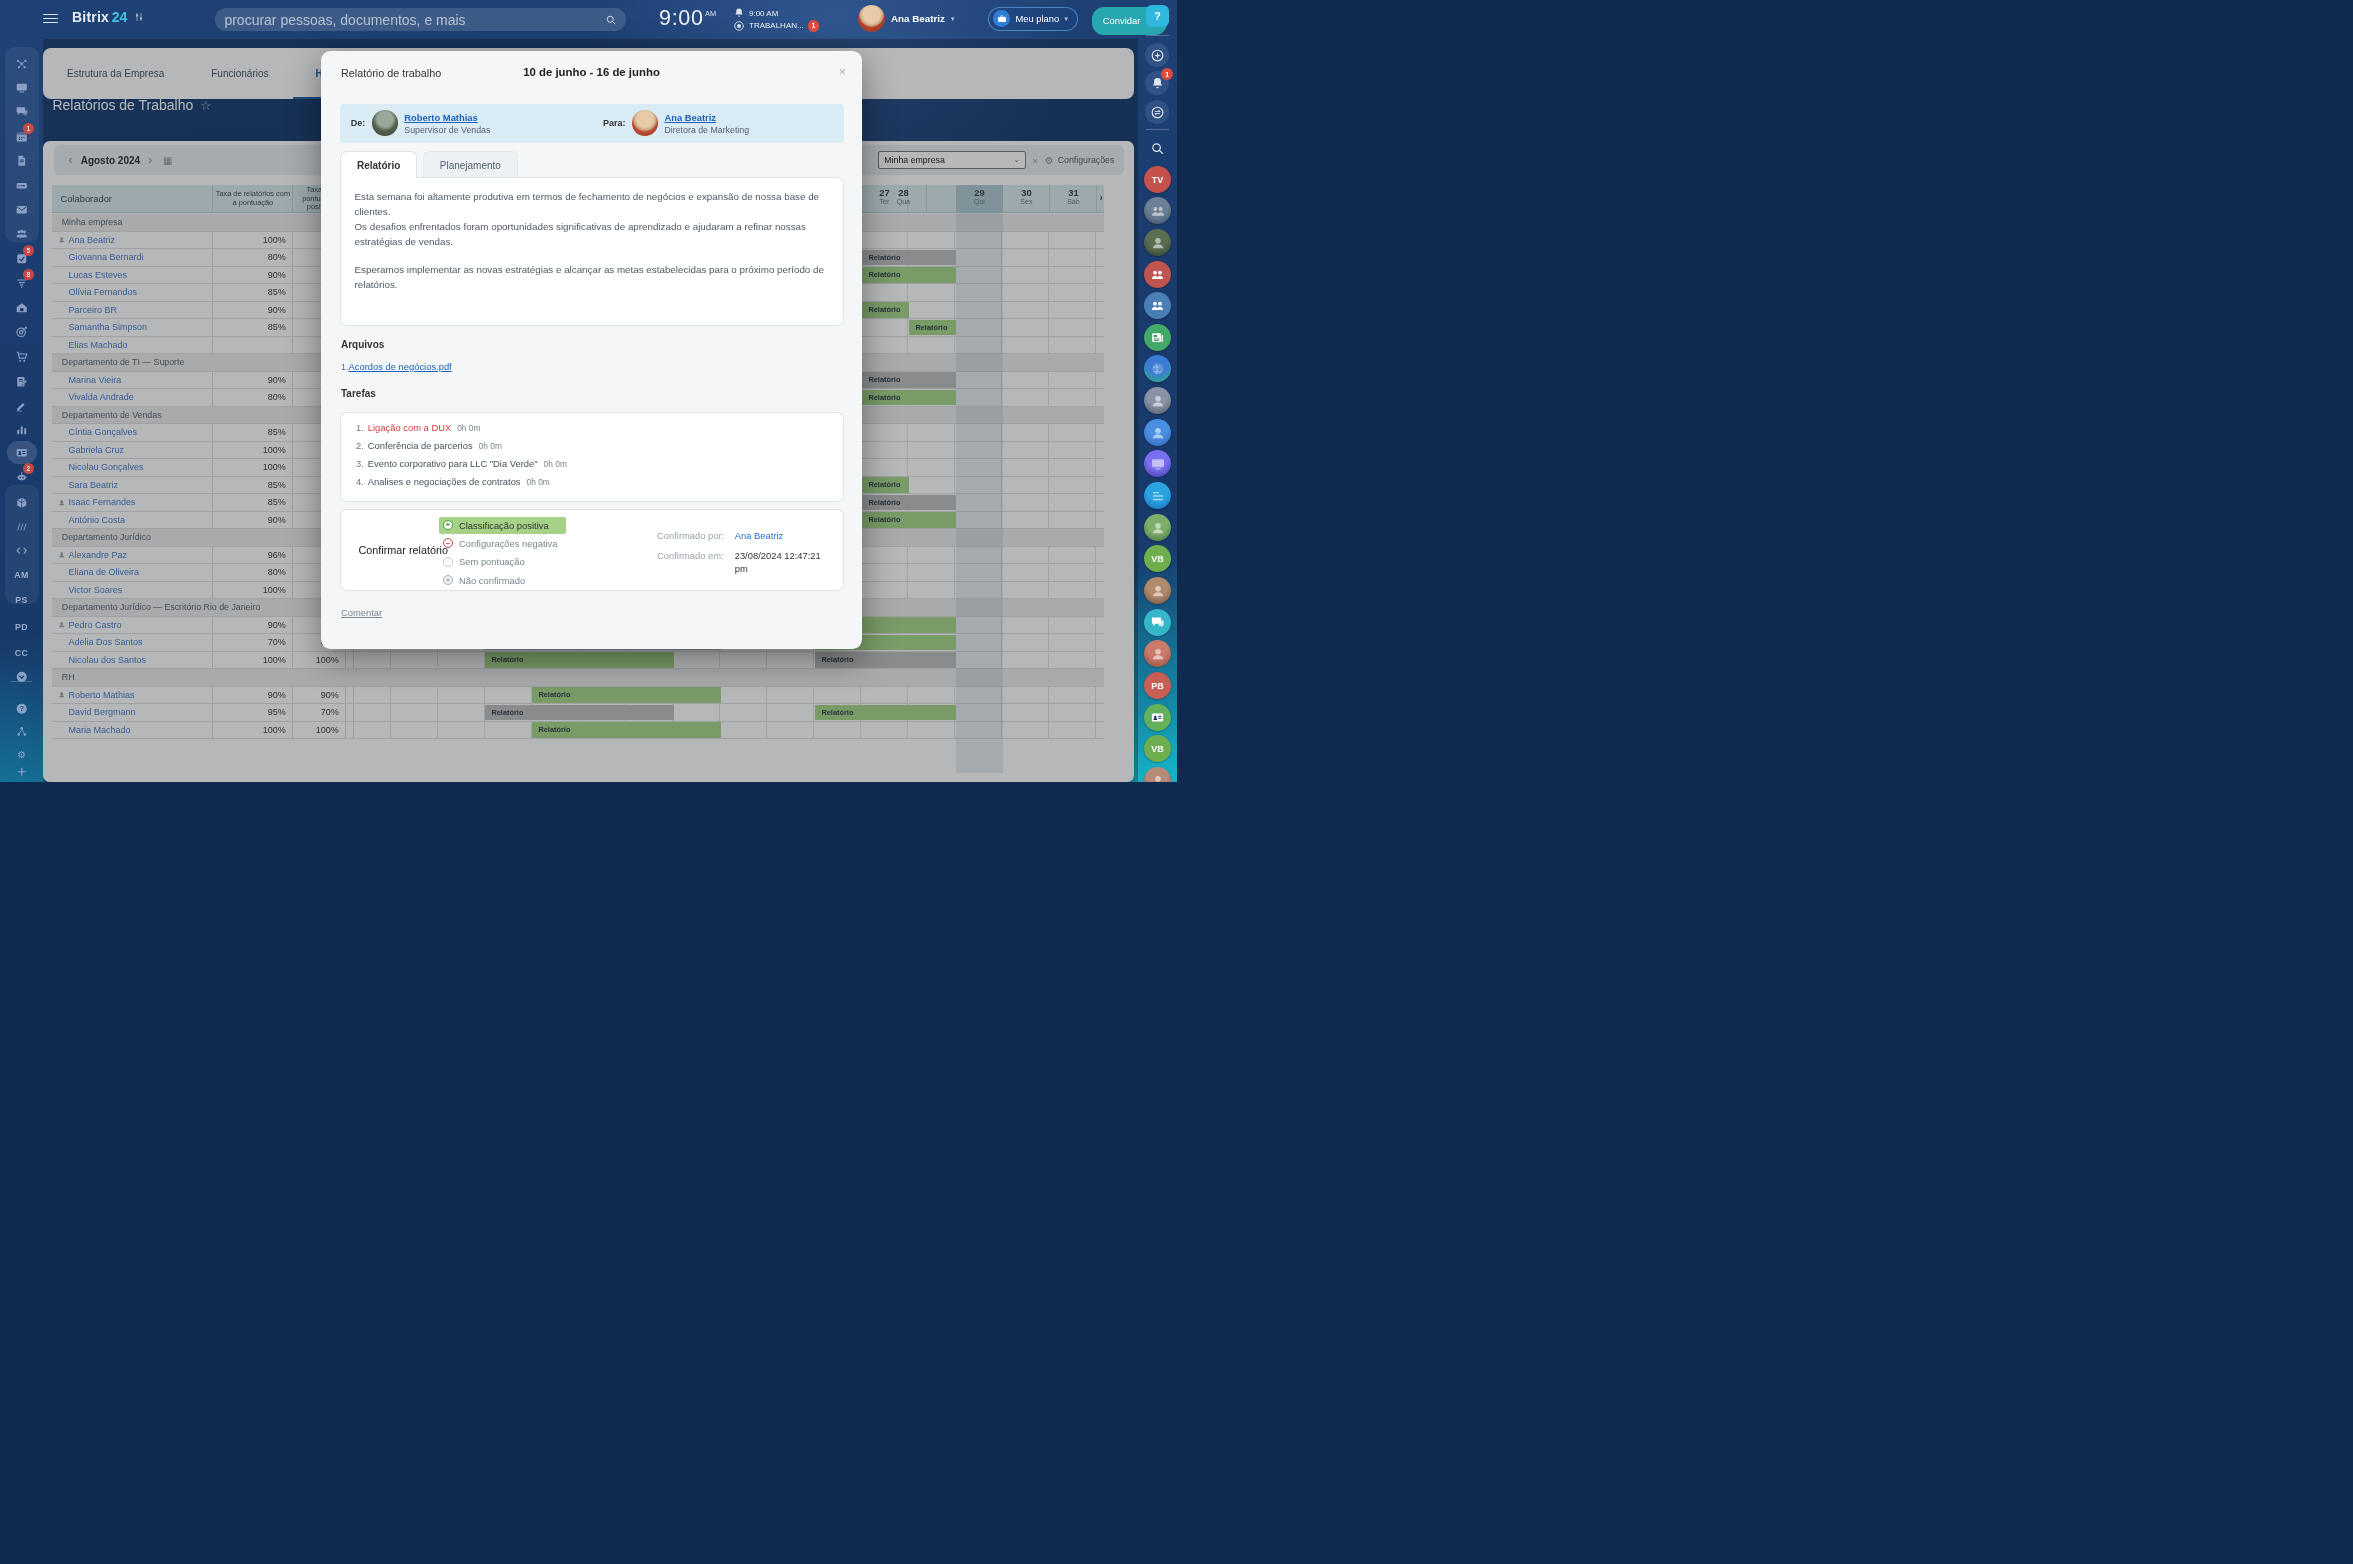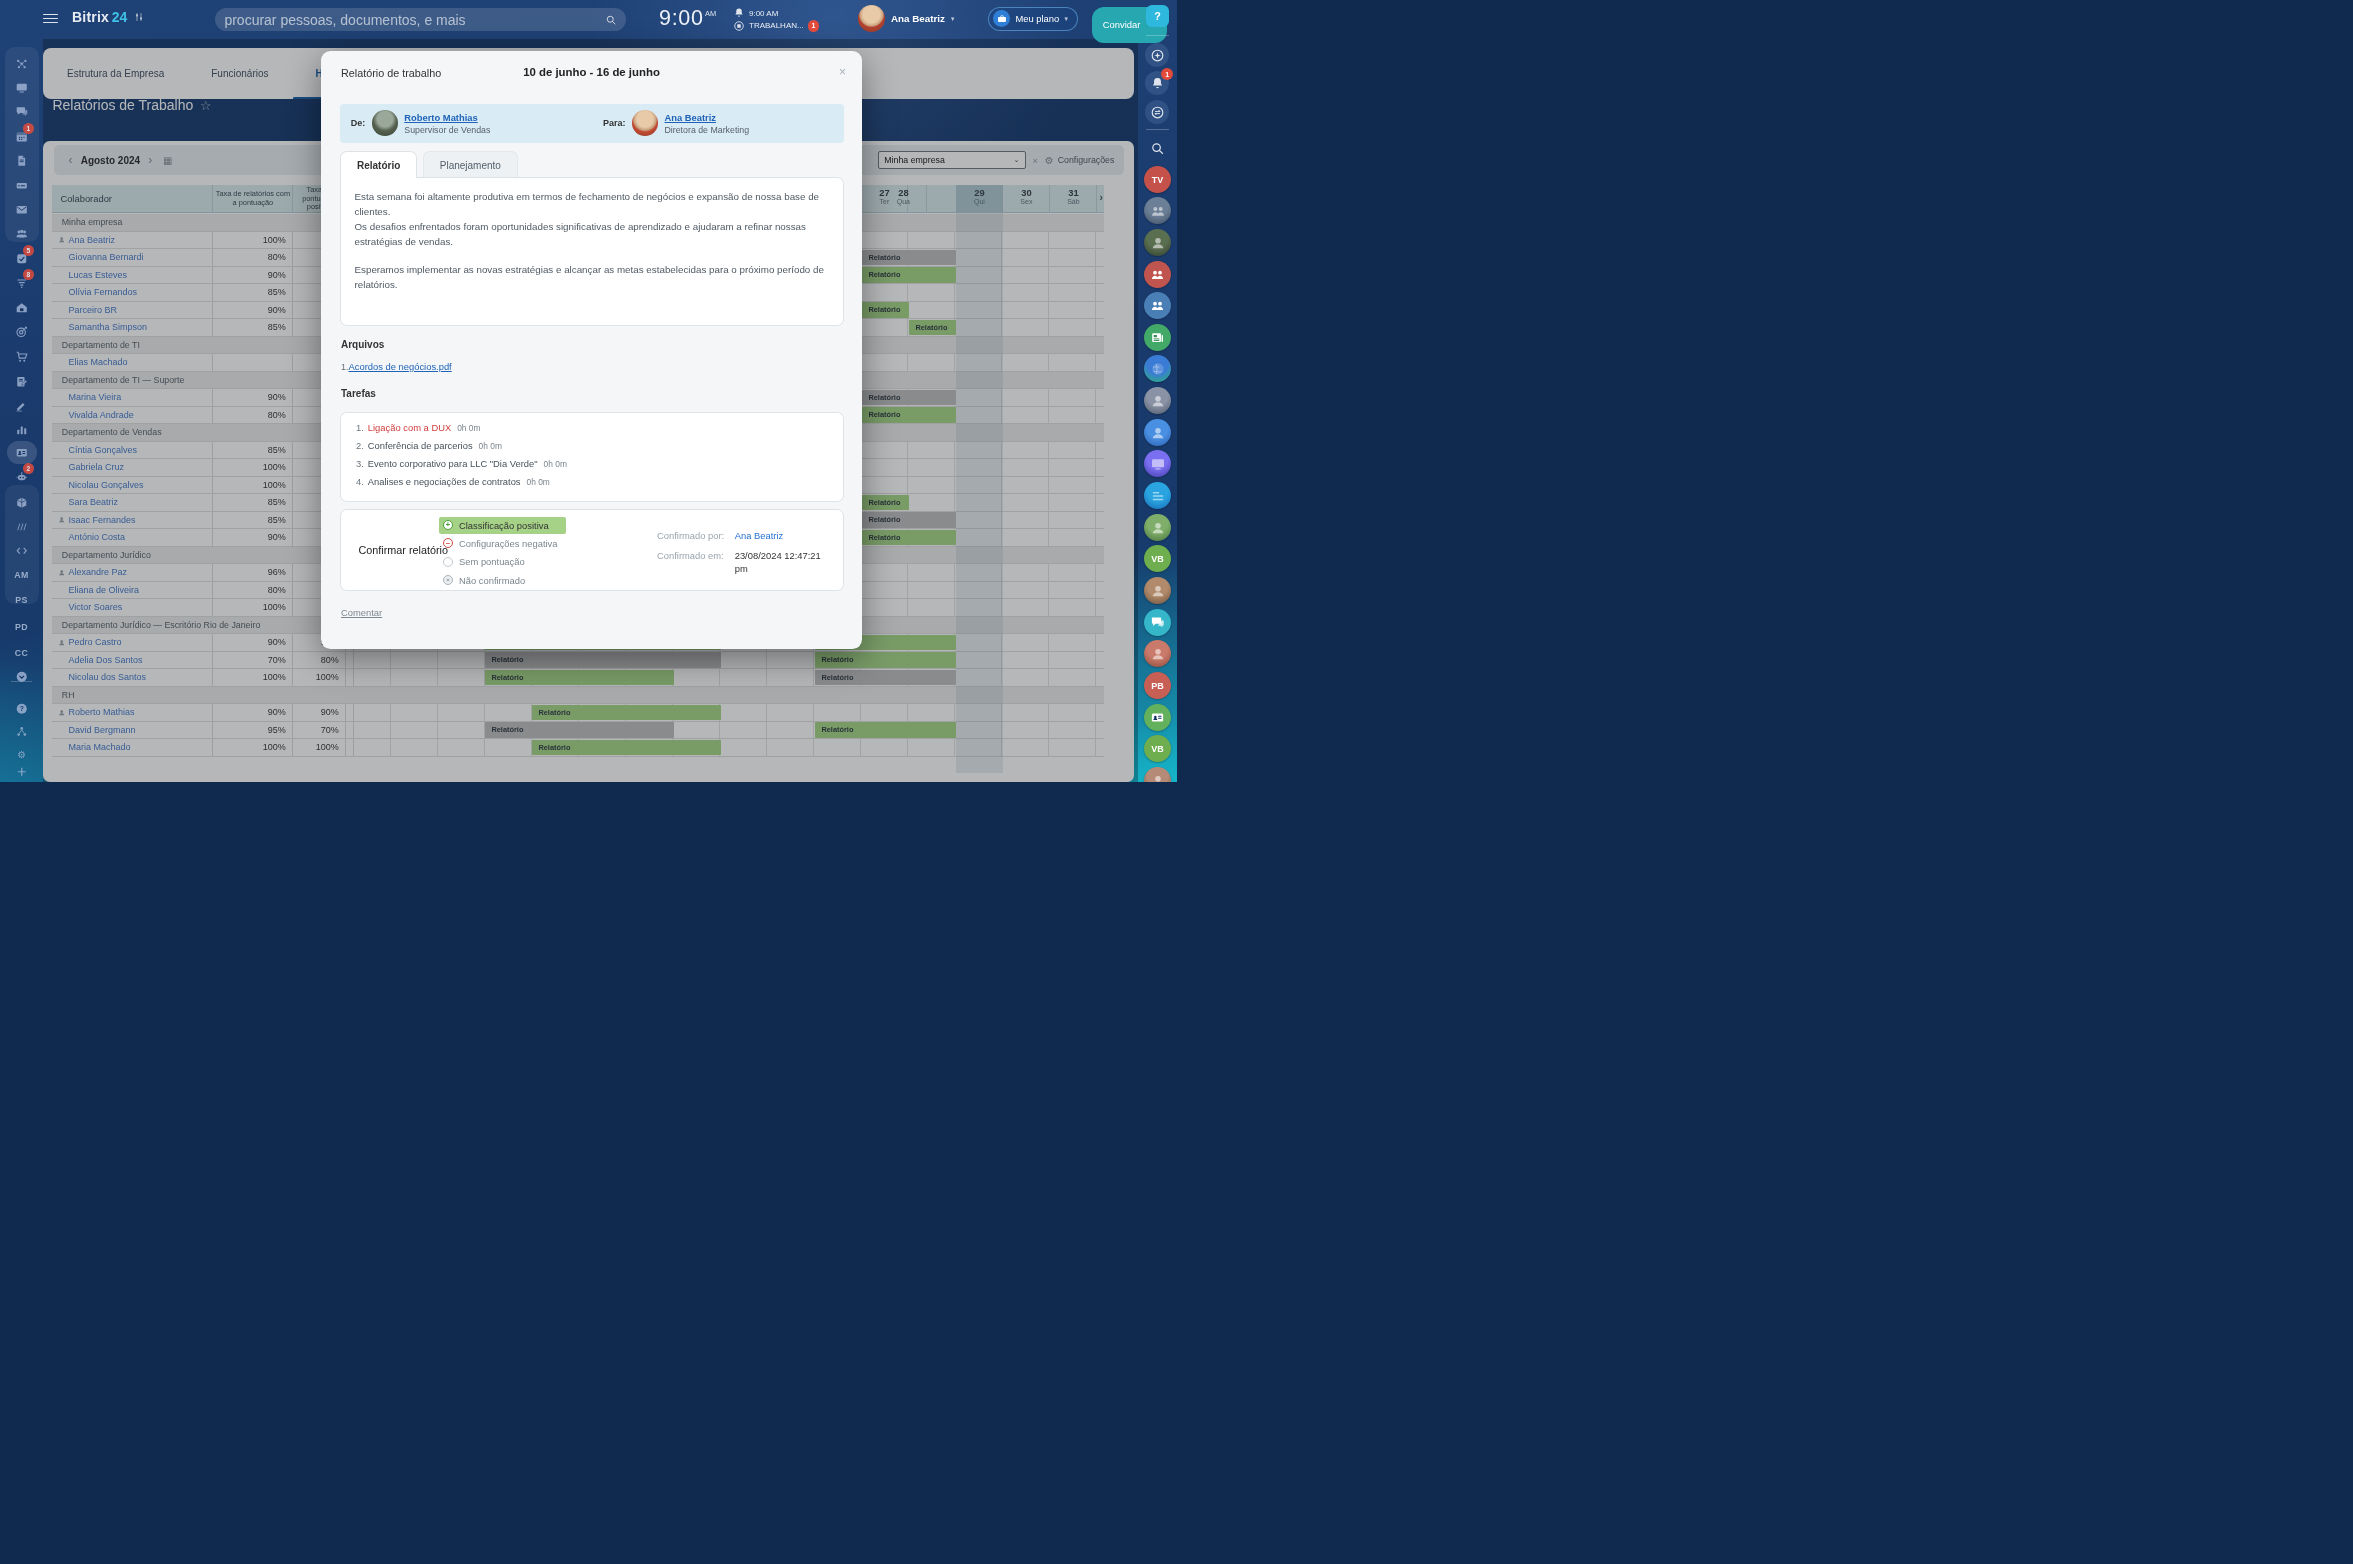--- a/index.html
+++ b/index.html
@@ -27,21 +27,21 @@
   .daystat{position:absolute;left:704px;top:6.7px;font-size:8px;color:rgba(255,255,255,.9);}
   .daystat .drow{display:flex;align-items:center;gap:4px;height:12.8px;}
   .daystat .ic{display:flex;color:rgba(255,255,255,.85);}
   .badge-red{background:#e24b3b;color:#fff;border-radius:6px;min-width:11.4px;height:11.4px;font-size:7px;display:inline-flex;align-items:center;justify-content:center;padding:0 2.7px;font-weight:bold;}
   .user{position:absolute;left:829px;top:5.4px;display:flex;align-items:center;gap:6px;cursor:pointer;}
   .tb-avatar{width:27px;height:27px;border-radius:50%;background:radial-gradient(circle at 50% 35%,#e8c9a8 0 38%,#c9a07c 52%,#b3402e 58%,#8a3c2a 100%);position:relative;overflow:hidden;}
   .uname{font-size:9.8px;font-weight:bold;color:#fff;}
   .chev{font-size:6.7px;color:rgba(255,255,255,.7);}
   .plan-btn{position:absolute;left:959px;top:6.7px;height:24px;border-radius:12px;border:0.7px solid rgba(120,195,255,.5);background:rgba(25,70,135,.35);display:flex;align-items:center;gap:5.4px;padding:0 9.4px 0 4px;cursor:pointer;font-size:9.4px;color:#fff;}
   .plan-ic{width:17px;height:17px;border-radius:50%;background:#2f7fd6;display:flex;align-items:center;justify-content:center;color:#fff;}
-  .invite-btn{position:absolute;left:1063px;top:6.7px;height:36px;border-radius:12px;background:#27a7b0;display:flex;align-items:center;gap:13px;padding:0 10.8px;cursor:pointer;font-size:9.4px;color:#fff;}
+  .invite-btn{position:absolute;left:1063px;top:6.7px;height:28px;border-radius:12px;background:#27a7b0;display:flex;align-items:center;gap:13px;padding:0 10.8px;cursor:pointer;font-size:9.4px;color:#fff;}
   
   .lsidebar{position:absolute;left:0;top:39px;width:43px;height:743px;z-index:60;}
   .ls-group{position:absolute;left:4.7px;width:34px;background:rgba(255,255,255,.06);border-radius:9.4px;}
   .ls-item{position:absolute;left:0;width:43px;height:20px;display:flex;align-items:center;justify-content:center;color:#9db1d2;opacity:.85;cursor:pointer;}
   .ls-item.active::before{content:"";position:absolute;left:6.7px;top:-2px;width:30px;height:23px;border-radius:11.4px;background:rgba(255,255,255,.16);}
   .ls-item svg, .ls-item .ls-label{position:relative;}
   .ls-label{font-size:8.8px;font-weight:bold;letter-spacing:0.3px;color:#aebfda;}
   .ls-badge{position:absolute;top:-4px;left:23px;z-index:2;background:#e24b3b;color:#fff;border-radius:6px;min-width:10.8px;height:10.8px;font-size:6.7px;display:flex;align-items:center;justify-content:center;padding:0 2.7px;font-weight:bold;}
   .ls-divider{position:absolute;left:10.8px;width:21.5px;height:0.7px;background:rgba(255,255,255,.22);}
   
@@ -697,21 +697,20 @@
           </div>
           <div class="trow">
             <div class="cell-name">Samantha Simpson</div>
             <div class="cell-p cell-p1">85%</div>
             <div class="cell-p cell-p2"></div>
             <div class="cell-sp"></div>
             <div class="cell-cal">
               <div class="rbadge green" style="left: 555px; width: 47px;">Relatório</div>
             </div>
           </div>
-          <div class="trow group">Departamento de TI</div>
           <div class="trow">
             <div class="cell-name">Elias Machado</div>
             <div class="cell-p cell-p1"></div>
             <div class="cell-p cell-p2"></div>
             <div class="cell-sp"></div>
             <div class="cell-cal"></div>
           </div>
           <div class="trow group">Departamento de TI — Suporte</div>
           <div class="trow">
             <div class="cell-name">Marina Vieira</div>

